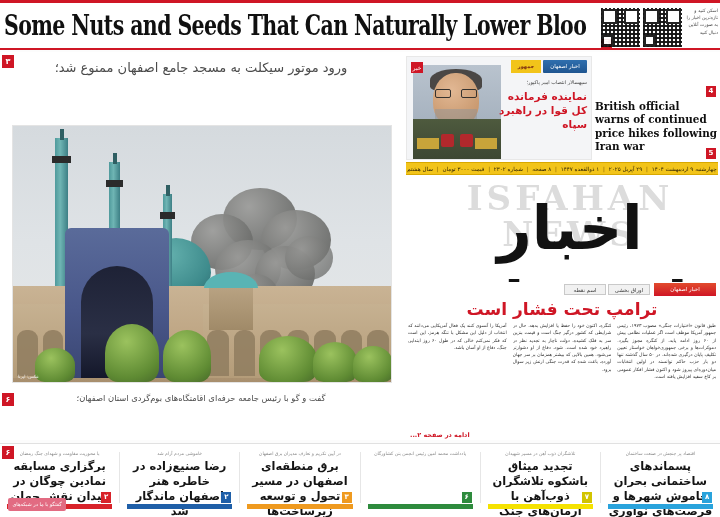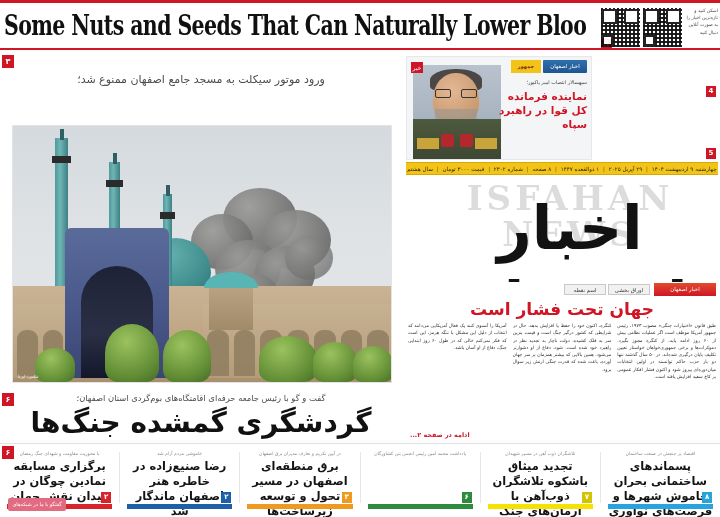--- a/index.html
+++ b/index.html
@@ -53,21 +53,21 @@
   }
   .qr::before { left: 1px; top: 1px; }
   .qr::after { right: 1px; top: 1px; }
   .qr-b3 { position: absolute; left: 1px; bottom: 1px; width: 11px; height: 11px; border: 2.5px solid #111; background: #fff; }
   .banner-rule { position: absolute; left: 0; top: 48px; width: 720px; height: 2px; background: #cf1625; }
 
   
   .left-col { position: absolute; left: 0; top: 52px; width: 404px; height: 388px; background: #fff; }
   .lead-kicker {
     position: absolute; right: 8px; top: 10px; width: 390px;
-    text-align: center; font-size: 11px; color: #4b4b4b; line-height: 12px; margin-top: 12px;
+    text-align: center; font-size: 13px; color: #4b4b4b; line-height: 12px;
   }
   .lead-head {
     position: absolute; right: 8px; top: 23px; width: 390px;
     text-align: center; font-size: 31px; font-weight: bold; color: #111;
     line-height: 40px; letter-spacing: -1px;
   }
   .page-badge-left {
     position: absolute; left: 2px; width: 12px; height: 13px;
     background: #cf1625; color: #fff; font-size: 8px; line-height: 13px;
     text-align: center; font-weight: bold;
@@ -319,21 +319,20 @@
       <div class="tree t5"></div>
       <div class="tree t1"></div>
       <div class="tree t2"></div>
       <div class="tree t3"></div>
       <div class="tree t4"></div>
       <div class="tree t6"></div>
       <div class="photo-credit">عکس: ایرنا</div>
     </div>
 
     <div class="sec-kicker">گفت و گو با رئیس جامعه حرفه‌ای اقامتگاه‌های بوم‌گردی استان اصفهان؛</div>
-    <div class="sec-head">گردشگری گمشده جنگ‌ها</div>
   </div>
 
   <div class="page-badge-left pb-3">۳</div>
   <div class="page-badge-left pb-6">۶</div>
 
   <div class="right-col">
 
     <div class="officer-panel">
       <div class="off-photo">
         <div class="off-hair"></div>
@@ -354,20 +353,21 @@
       <div class="off-badge">جمهور</div>
       <div class="off-logo">
         <span class="off-logo-txt">اخبار اصفهان</span>
       </div>
       <div class="off-kicker">سپهسالار انتصاب امیر پاکپور؛</div>
       <div class="off-head">نماینده فرمانده کل قوا در راهبرد سپاه</div>
     </div>
 
     <div class="en-box">
       <div class="en-badge enb1">4</div>
+      <div class="en-item en2">British official warns of continued price hikes following Iran war</div>
       <div class="en-badge enb2">5</div>
     </div>
 
     <div class="date-bar">
       <div class="date-txt">
         <span>چهارشنبه ۹ اردیبهشت ۱۴۰۴</span>
         <span class="date-sep">|</span>
         <span>۲۹ آپریل ۲۰۲۵</span>
         <span class="date-sep">|</span>
         <span>۱ ذوالقعده ۱۴۴۷</span>
@@ -388,21 +388,21 @@
     </div>
 
     <div class="tabs">
       <div class="tab tab1">اوراق بخشی</div>
       <div class="tab tab2">اسم نقطه</div>
       <div class="tab-logo">
         <span>اخبار اصفهان</span>
       </div>
     </div>
 
-    <div class="art-head">جهان تحت فشار است</div>
+    <div class="art-head">ترامپ تحت فشار است</div>
     <div class="art-body">
       <div class="art-col">طبق قانون «اختیارات جنگی» مصوب ۱۹۷۳، رئیس جمهور آمریکا موظف است اگر عملیات نظامی بیش از ۶۰ روز ادامه یابد، از کنگره مجوز بگیرد. دموکرات‌ها و برخی جمهوری‌خواهان خواستار تعیین تکلیف پایان درگیری شده‌اند. در ۵۰ سال گذشته تنها دو بار حزب حاکم توانسته در اولین انتخابات میان‌دوره‌ای پیروز شود و اکنون فشار افکار عمومی بر کاخ سفید افزایش یافته است.</div>
       <div class="art-col">کنگره، اکنون خود را حفظ یا افزایش بدهد. حال در شرایطی که کشور درگیر جنگ است و قیمت بنزین سر به فلک کشیده، دولت ناچار به تجدید نظر در راهبرد خود شده است. شود، دفاع از او دشوارتر می‌شود. همین بالایی که بیشتر همزمان بر سر جهان آورده، باعث شده که قدرت جنگی ارتش زیر سوال برود.</div>
       <div class="art-col">آمریکا را آنسوی کنند یک فعال آمریکایی می‌دانند که انتخاب از دلیل این مشکل با تنگه هرمز، این است که فکر نمی‌کنم خالی که در طول ۶۰ روز ابتدایی جنگ، دفاع از او آسان باشد.</div>
     </div>
     <div class="art-more">ادامه در صفحه ۲...</div>
   </div>
 
   <div class="bottom">
     <div class="teaser">

